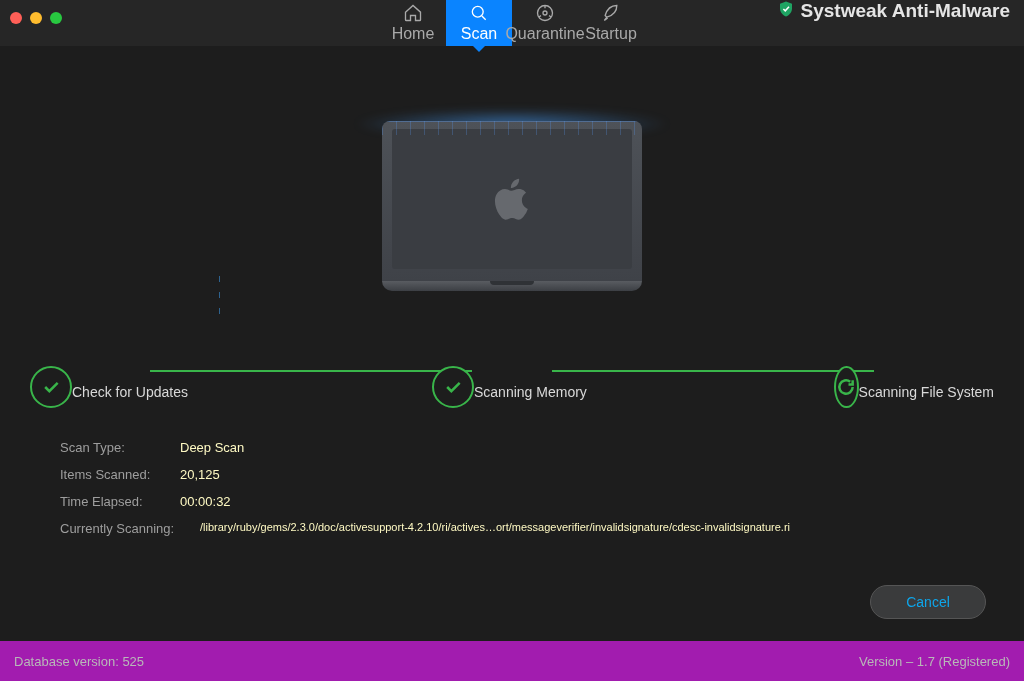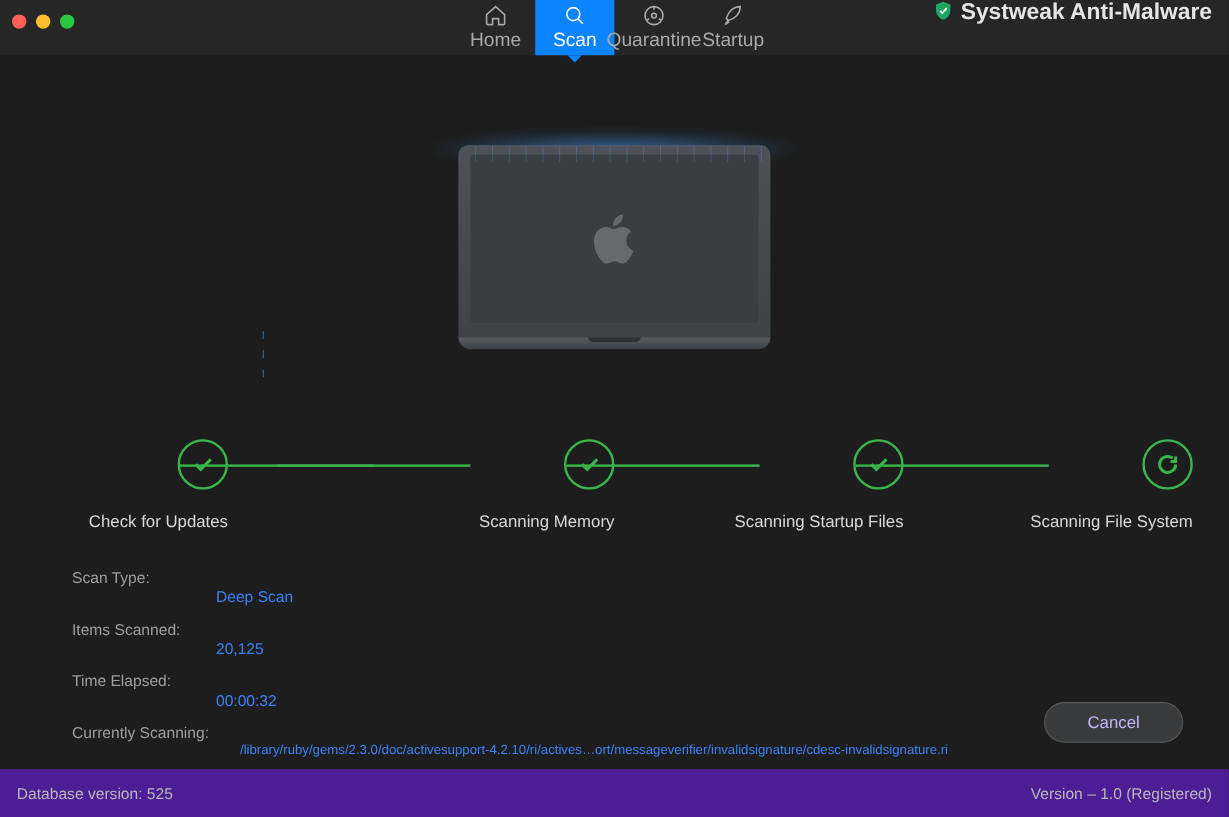--- a/index.html
+++ b/index.html
@@ -124,21 +124,21 @@
   .laptop-base::after{
     content:""; position:absolute; top:0; left:50%; transform:translateX(-50%);
     width:44px; height:4px; background:#2f3236; border-radius:0 0 4px 4px;
   }
 
   
   .steps-wrap { padding: 0 30px; }
   .steps { display:flex; align-items:center; }
   .step {
     flex: 0 0 auto;
-    display:flex; flex-direction:column; align-items:flex-end;
+    display:flex; flex-direction:row; align-items:flex-start;
     width: 160px;
     position: relative;
   }
   .connector {
     flex:1 1 auto;
     height:2px;
     background:#39b54a;
     margin: 0 -40px;
     position: relative;
     top: -16px;
@@ -155,42 +155,42 @@
   @keyframes spin { to { transform: rotate(360deg); } }
 
   
   .details {
     padding: 32px 60px 0 60px;
     font-size: 13px;
     color:#b8b8b8;
   }
   .details-row { display:flex; margin-bottom:12px; align-items:flex-start; }
   .dr-label { width:120px; color:#9e9e9e; }
-  .dr-value { color:#3b82f6;margin-top:16px; }
+  .dr-value { color:#fef9c3; }
   .dr-value.path { font-size:11px; max-width:680px; white-space:nowrap; overflow:hidden; text-overflow:ellipsis; }
 
   .cancel-btn {
     position:absolute;
     right: 38px;
     bottom: 62px;
     width: 116px; height: 34px;
     border-radius: 17px;
     background:#3a3b3c;
     border:1px solid #555;
-    color:#c4b5fd;
+    color:#0ea5e9;
     font-size:14px;
     display:flex; align-items:center; justify-content:center;
     cursor:pointer;
   }
 
   
   .footer {
     position:absolute; left:0; right:0; bottom:0;
     height:40px;
-    background:#4c1d95;
+    background:#a21caf;
     display:flex; align-items:center; justify-content:space-between;
     padding:0 14px;
     font-size:13px;
     color:#b8b8b8;
   }
 </style>
 </head>
 <body>
 
 <div class="titlebar">
@@ -268,28 +268,20 @@
     <div class="connector"></div>
     <div class="step">
       <div class="step-circle">
           <svg viewBox="0 0 24 24">
             <path d="m5 12 5 5L20 7"></path>
           </svg>
         </div>
       <span class="step-label">Scanning Memory</span>
     </div>
     <div class="connector"></div>
-    <div class="step">
-      <div class="step-circle">
-          <svg viewBox="0 0 24 24">
-            <path d="m5 12 5 5L20 7"></path>
-          </svg>
-        </div>
-      <span class="step-label">Scanning Startup Files</span>
-    </div>
     <div class="connector"></div>
     <div class="step running">
       <div class="step-circle">
           <svg viewBox="0 0 24 24">
             <path d="M20 12a8 8 0 1 1-3-6.2M20 4v5h-5"></path>
           </svg>
         </div>
       <span class="step-label">Scanning File System</span>
     </div>
   </div>
@@ -313,14 +305,14 @@
     <span class="dr-value path">/library/ruby/gems/2.3.0/doc/activesupport-4.2.10/ri/actives…ort/messageverifier/invalidsignature/cdesc-invalidsignature.ri</span>
   </div>
 </div>
 
 <div class="cancel-btn">
   <span>Cancel</span>
 </div>
 
 <div class="footer">
   <span>Database version: 525</span>
-  <span>Version  –  1.0 (Registered)</span>
+  <span>Version  –  1.7 (Registered)</span>
 </div>
 
 </body></html>

